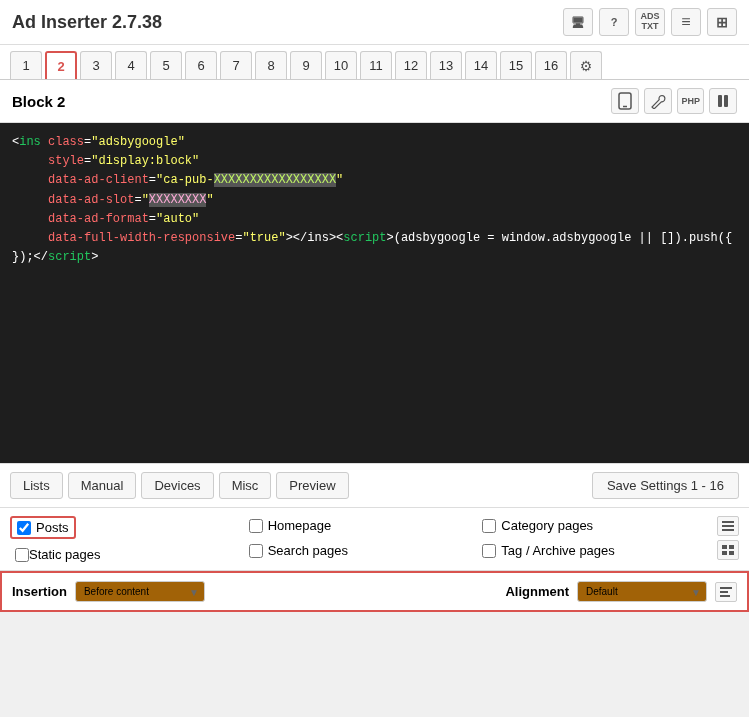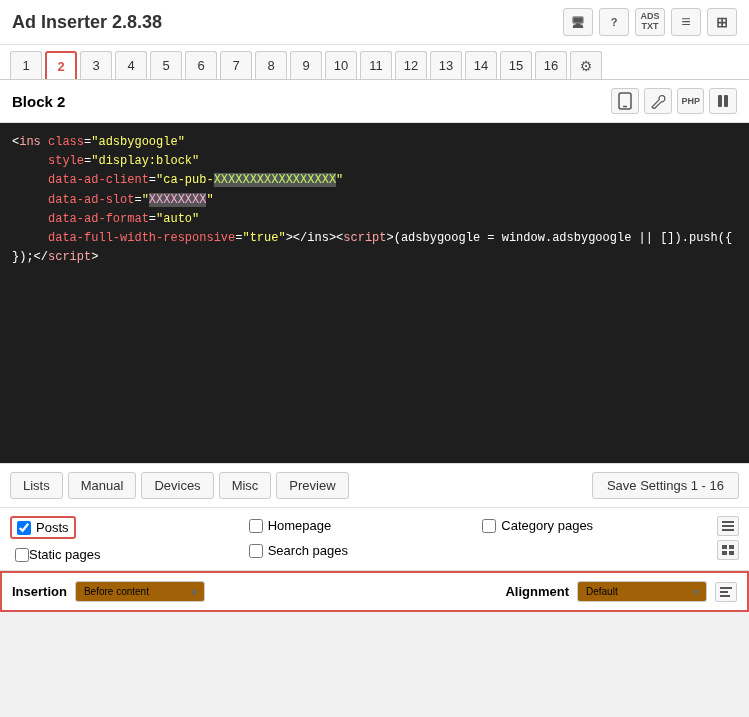--- a/index.html
+++ b/index.html
@@ -88,21 +88,21 @@
       padding: 10px 12px;
       min-height: 340px;
       font-family: 'Courier New', monospace;
       font-size: 12px;
       line-height: 1.6;
       color: #ccc;
       white-space: pre;
       overflow-x: auto;
     }
     .code-area .c-white { color: #ffffff; }
-    .code-area .c-green { color: #fca5a5; }
+    .code-area .c-green { color: #22c55e; }
     .code-area .c-red { color: #ff6a6a; }
     .code-area .c-yellow { color: #ffff6a; }
 
     .toolbar-row {
       background: #fff;
       padding: 8px 10px;
       display: flex;
       align-items: center;
       justify-content: space-between;
       border-top: 1px solid #ddd;
@@ -160,21 +160,21 @@
       transform: translateY(-50%);
       font-size: 10px;
       color: #666;
       pointer-events: none;
     }
   </style>
 </head>
 <body>
 
 <div class="header">
-  <span class="header-title">Ad Inserter 2.8.38</span>
+  <span class="header-title">Ad Inserter 2.7.38</span>
   <div class="header-icons">
     <div class="header-icon-btn" title="Monitor">🖥</div>
     <div class="header-icon-btn" title="Help">?</div>
     <div class="header-icon-btn" title="ADS TXT" style="font-size:9px;font-weight:bold;line-height:1.1;text-align:center;">ADS<br>TXT</div>
     <div class="header-icon-btn" title="Menu" style="font-size:16px;">≡</div>
     <div class="header-icon-btn" title="Grid" style="font-size:14px;">⊞</div>
   </div>
 </div>
 
 <div class="tabs-bar">
@@ -264,20 +264,24 @@
         <input type="checkbox" style="width: 14px; height: 14px;">
         <span>Search pages</span>
       </div>
     </div>
 
     <div style="flex:1; display:flex; flex-direction:column; gap:6px;">
       <div style="display:flex; align-items:center; gap:5px; padding:2px 5px;">
         <input type="checkbox" style="width: 14px; height: 14px;">
         <span>Category pages</span>
       </div>
+      <div style="display:flex; align-items:center; gap:5px; padding:2px 5px;">
+        <input type="checkbox" style="width: 14px; height: 14px;">
+        <span>Tag / Archive pages</span>
+      </div>
     </div>
 
     <div style="display:flex; flex-direction:column; gap:4px; align-items:center; margin-left:6px;">
       <div class="small-icon-btn">
         <svg width="12" height="10" viewBox="0 0 12 10" fill="#555">
             <rect y="0" width="12" height="2"></rect>
             <rect y="4" width="12" height="2"></rect>
             <rect y="8" width="12" height="2"></rect>
           </svg>
       </div>

